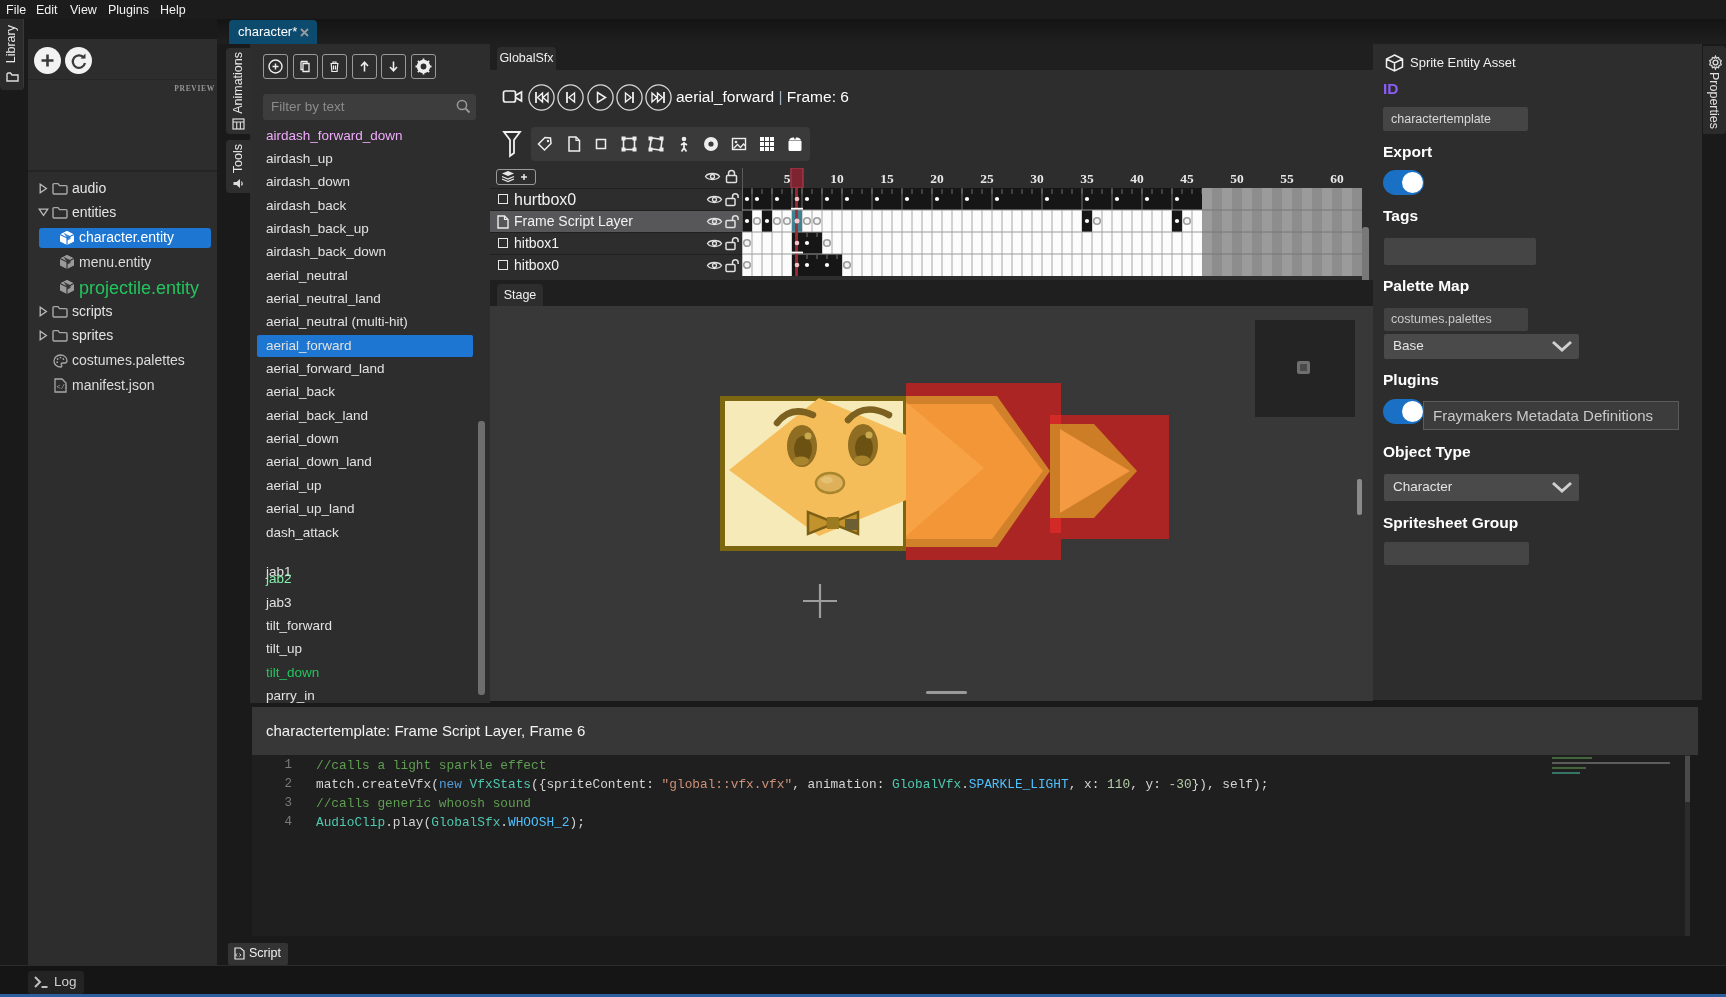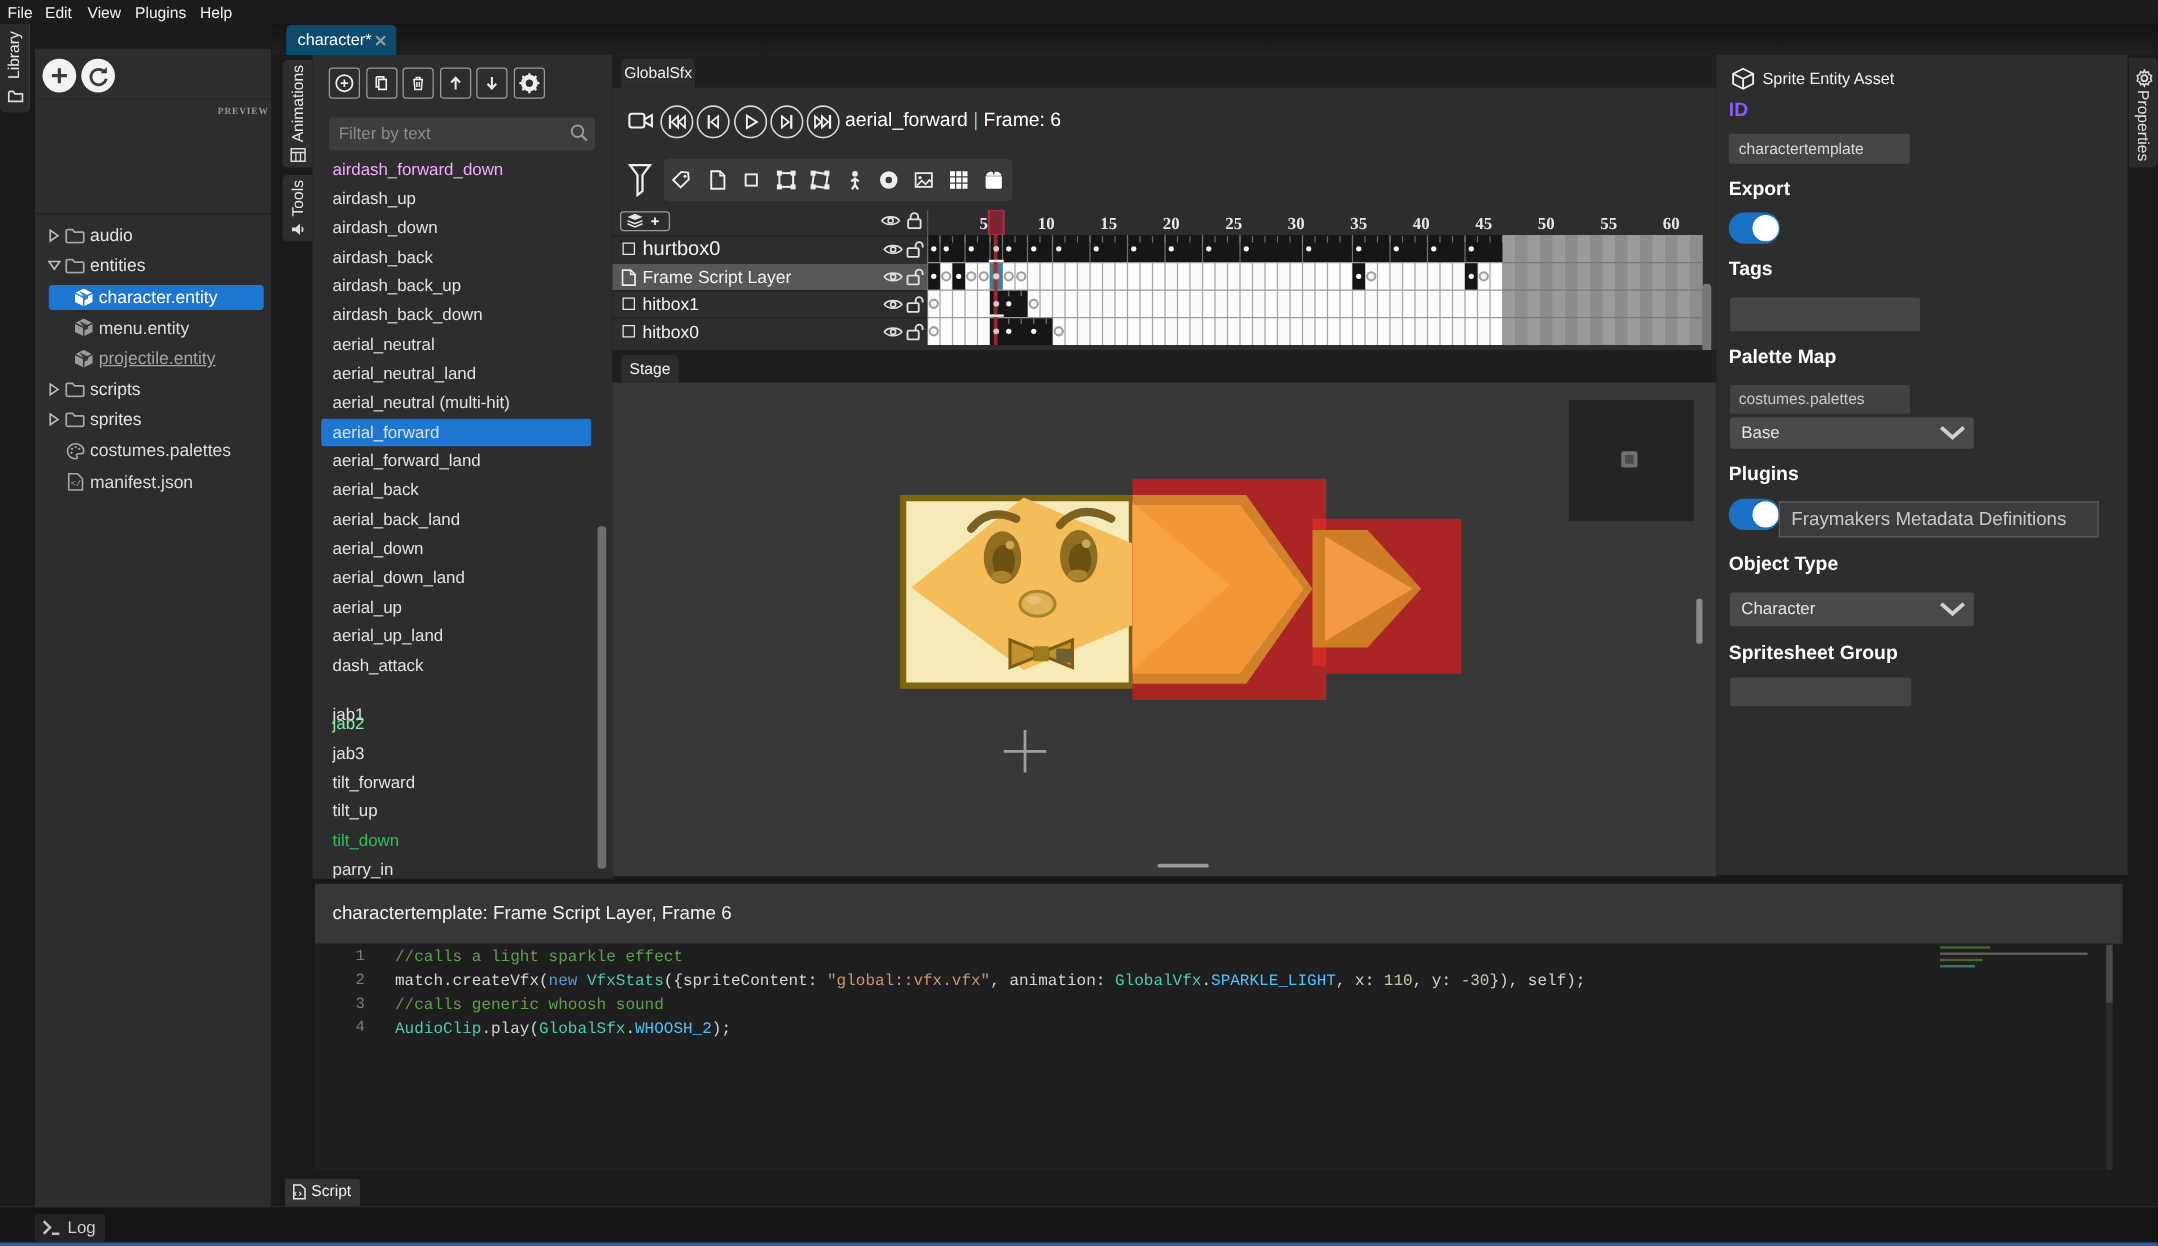--- a/index.html
+++ b/index.html
@@ -69,21 +69,21 @@
 <path d="M4.5 2.75 L11.5 6.25 L11.5 9 L8 10.5 L8 8 Z" fill="#2d2d2d" opacity="0.85"></path>
 <path d="M8 8 L8 15 M1 4.5 L8 8 L15 4.5" stroke="#2d2d2d" stroke-width="1.1" fill="none"></path>
 </svg>
 <div class="abs" style="left:51px;top:214.6px;font-size:14px;color:#dcdcdc;">menu.entity</div>
 <svg class="abs" style="left:31px;top:239.70000000000002px;" width="16" height="16" viewBox="0 0 16 16">
 <path d="M8 1 L15 4.5 V11.5 L8 15 L1 11.5 V4.5 Z" fill="#9a9a9a"></path>
 <path d="M8 1 L15 4.5 L8 8 L1 4.5 Z" fill="#9a9a9a"></path>
 <path d="M4.5 2.75 L11.5 6.25 L11.5 9 L8 10.5 L8 8 Z" fill="#2d2d2d" opacity="0.85"></path>
 <path d="M8 8 L8 15 M1 4.5 L8 8 L15 4.5" stroke="#2d2d2d" stroke-width="1.1" fill="none"></path>
 </svg>
-<div class="abs" style="left:51px;top:239.2px;font-size:14px;color:#a3a3a3;text-decoration:underline;">projectile.entity</div>
+<div class="abs" style="left:51px;top:239.2px;font-size:18px;color:#22c55e;">projectile.entity</div>
 <svg class="abs" style="left:10px;top:266.8px;" width="10" height="11" viewBox="0 0 10 11">
       <path d="M2.2 1.2 v8.6 l6.2-4.3 z" fill="none" stroke="#bbb" stroke-width="1.3"></path>
     </svg>
 <svg class="abs" style="left:24px;top:265.8px;" width="16" height="13" viewBox="0 0 16 13">
       <path d="M1 2.6 a1 1 0 0 1 1-1 h4 l1.6 2 h6.4 a1 1 0 0 1 1 1 v6.4 a1 1 0 0 1 -1 1 h-12 a1 1 0 0 1 -1-1 z" fill="none" stroke="#a8a8a8" stroke-width="1.4"></path>
     </svg>
 <div class="abs" style="left:44px;top:263.8px;font-size:14px;color:#e4e4e4;">scripts</div>
 <svg class="abs" style="left:10px;top:291.40000000000003px;" width="10" height="11" viewBox="0 0 10 11">
       <path d="M2.2 1.2 v8.6 l6.2-4.3 z" fill="none" stroke="#bbb" stroke-width="1.3"></path>
     </svg>

